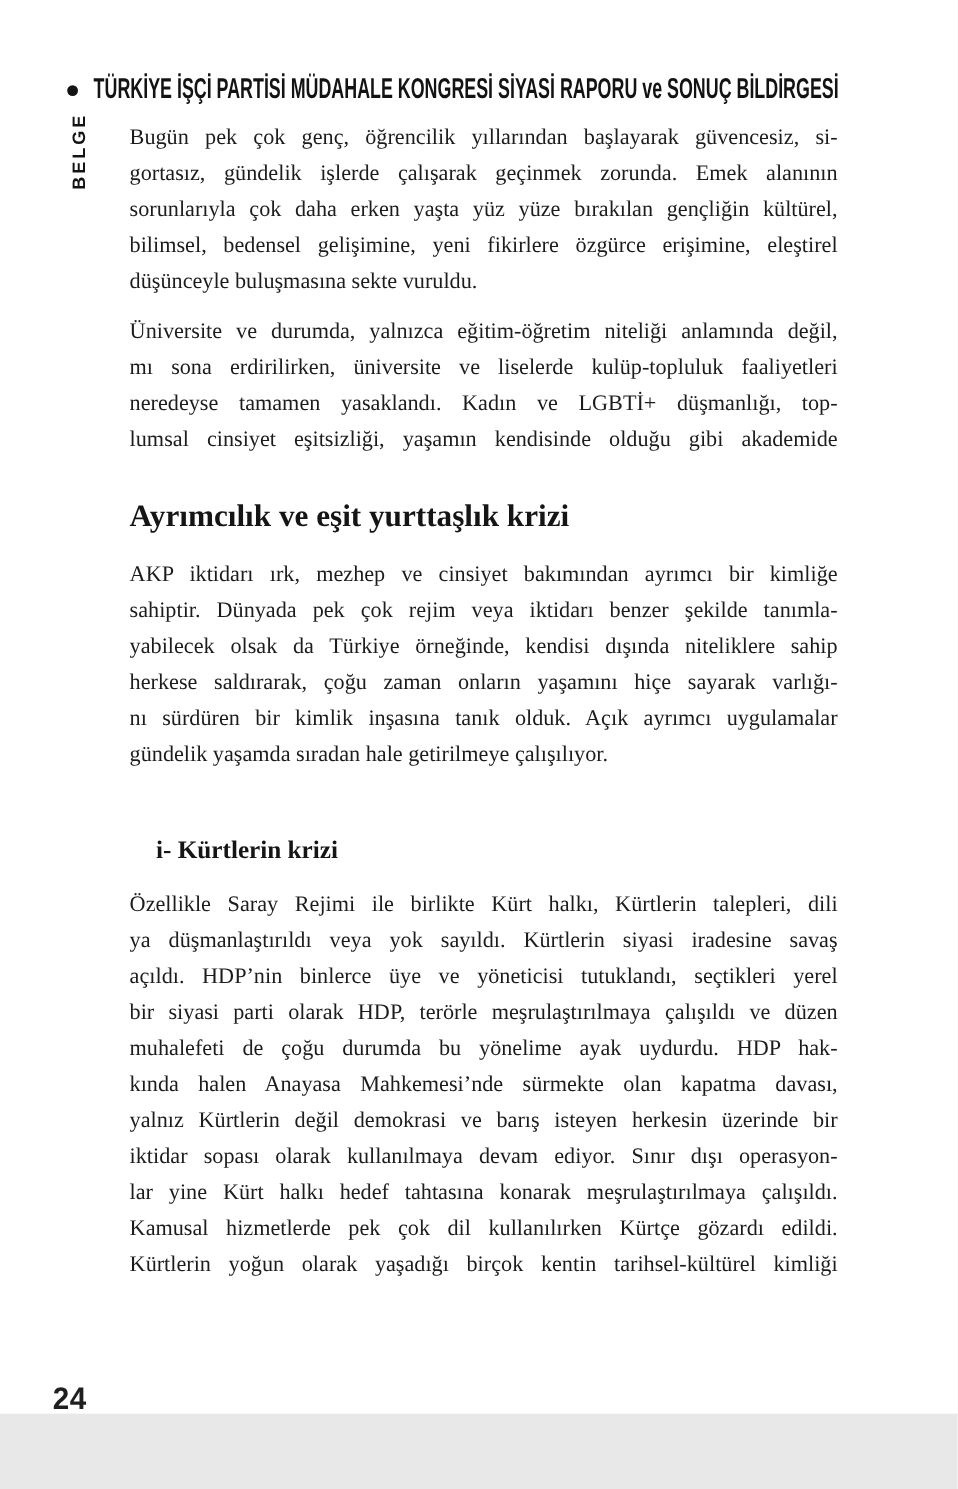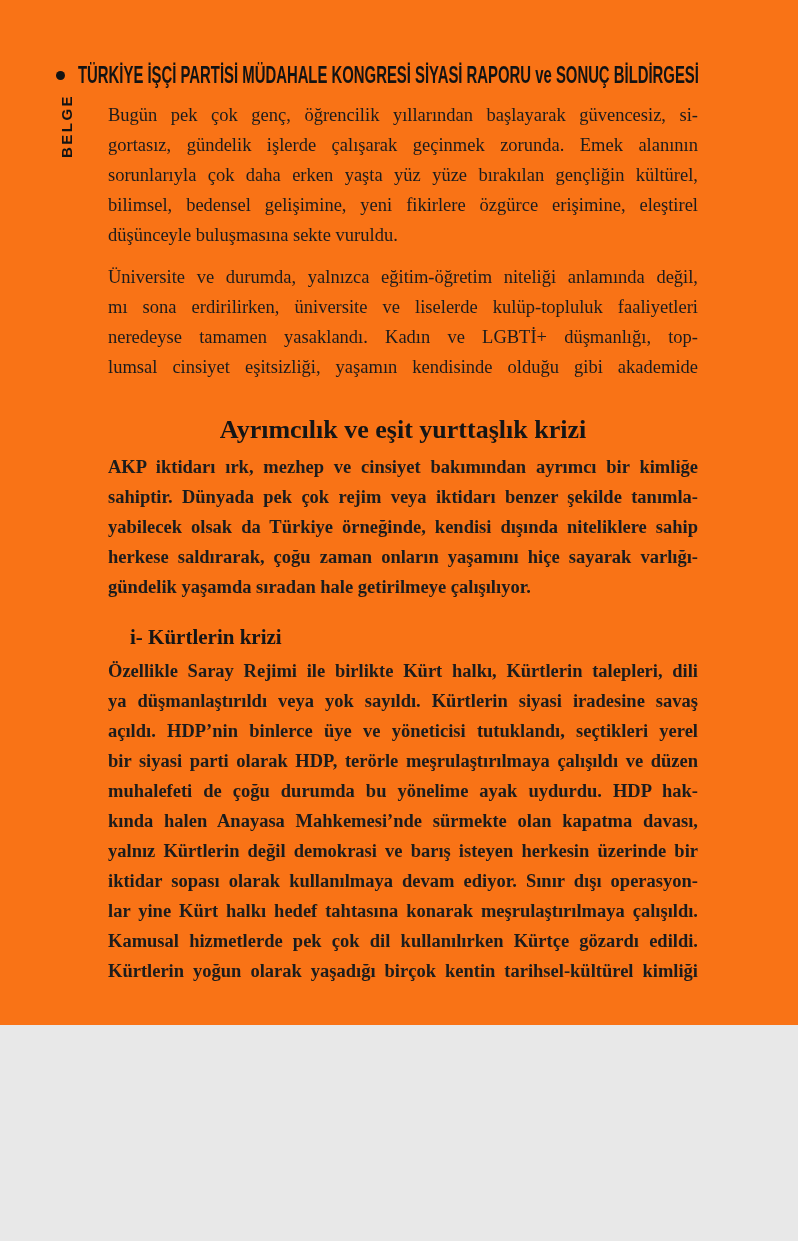--- a/index.html
+++ b/index.html
@@ -1,22 +1,22 @@
 <!DOCTYPE html>
 <html lang="tr"><head>
 <meta charset="utf-8">
 <style>
   html, body { margin: 0; padding: 0; }
   body { background: #e8e8e8; }
   .page {
     position: relative;
     width: 798px;
-    height: 1025px;
+    height: 1178px;
     margin: 0 auto;
-    background: #f97316;
+    background: #ffffff;
     color: #1a1a1a;
     overflow: hidden;
     font-family: "Liberation Serif", serif;
   }
 
   
   .running-header {
     position: absolute;
     left: 56px;
     top: 61px;
@@ -70,31 +70,30 @@
   .para + .para { margin-top: 12px; }
   .jline { text-align: justify; text-align-last: justify; }
   .lline { text-align: left; }
 
   .section-heading {
     margin-top: 30px;
     font-size: 26px;
     line-height: 36px;
     font-weight: 700;
     color: #151515;
-    text-align: center;
   }
   .sub-heading {
-    margin-top: 20px;
+    margin-top: 49px;
     padding-left: 22px;
     font-size: 21px;
     line-height: 30px;
     font-weight: 700;
     color: #151515;
   }
-  .section-heading + .para, .sub-heading + .para { margin-top: 4px; font-weight: bold; }
+  .section-heading + .para, .sub-heading + .para { margin-top: 16px; }
 
   
   .page-number {
     position: absolute;
     left: 44px;
     top: 1150px;
     font-family: "Liberation Sans", sans-serif;
     font-weight: 700;
     font-size: 26px;
     letter-spacing: 0.5px;
@@ -132,20 +131,21 @@
         <div class="jline">lumsal cinsiyet eşitsizliği, yaşamın kendisinde olduğu gibi akademide</div>
       </div>
 
     <div class="section-heading">Ayrımcılık ve eşit yurttaşlık krizi</div>
 
     <div class="para">
         <div class="jline">AKP iktidarı ırk, mezhep ve cinsiyet bakımından ayrımcı bir kimliğe</div>
         <div class="jline">sahiptir. Dünyada pek çok rejim veya iktidarı benzer şekilde tanımla-</div>
         <div class="jline">yabilecek olsak da Türkiye örneğinde, kendisi dışında niteliklere sahip</div>
         <div class="jline">herkese saldırarak, çoğu zaman onların yaşamını hiçe sayarak varlığı-</div>
+        <div class="jline">nı sürdüren bir kimlik inşasına tanık olduk. Açık ayrımcı uygulamalar</div>
         <div class="lline">gündelik yaşamda sıradan hale getirilmeye çalışılıyor.</div>
       </div>
 
     <div class="sub-heading">i- Kürtlerin krizi</div>
 
     <div class="para">
         <div class="jline">Özellikle Saray Rejimi ile birlikte Kürt halkı, Kürtlerin talepleri, dili</div>
         <div class="jline">ya düşmanlaştırıldı veya yok sayıldı. Kürtlerin siyasi iradesine savaş</div>
         <div class="jline">açıldı. HDP’nin binlerce üye ve yöneticisi tutuklandı, seçtikleri yerel</div>
         <div class="jline">bir siyasi parti olarak HDP, terörle meşrulaştırılmaya çalışıldı ve düzen</div>

